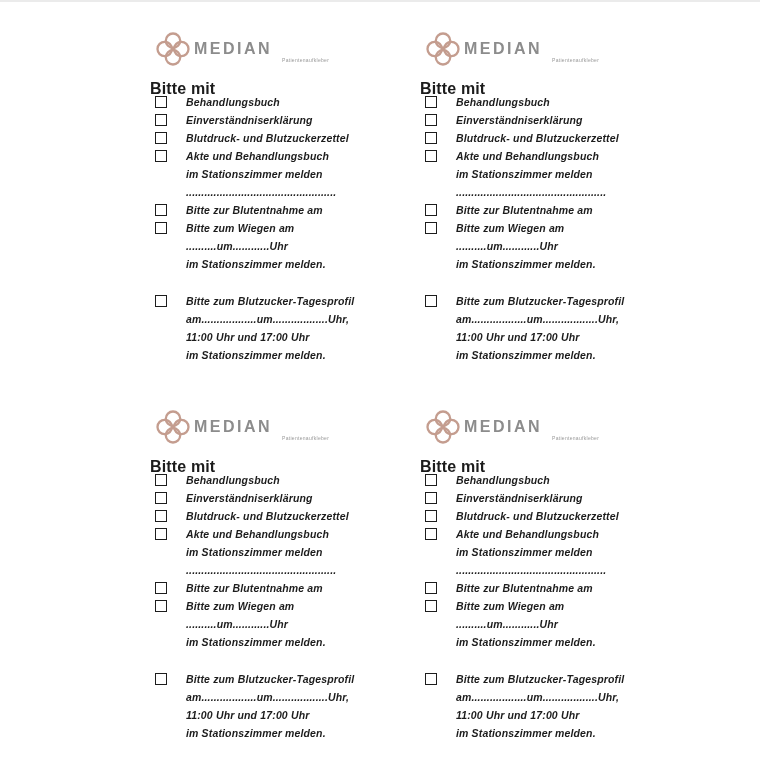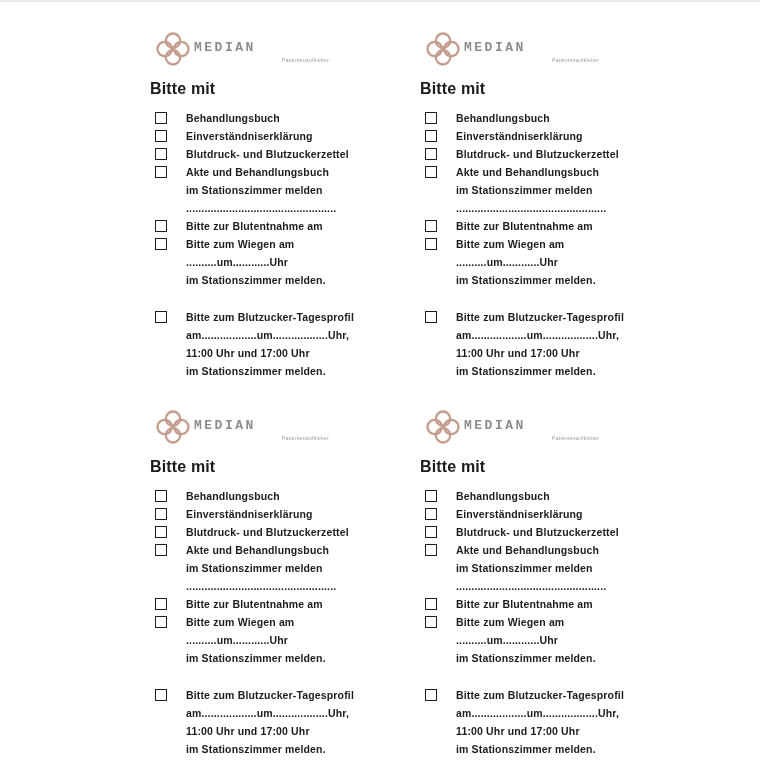--- a/index.html
+++ b/index.html
@@ -7,28 +7,28 @@
   .sheet{position:relative;width:760px;height:760px;background:#fff;
          border-top:2px solid #ebebeb;box-sizing:border-box;overflow:hidden;}
   .quadrant{position:absolute;width:245px;height:348px;}
   .pos-tl{left:150px;top:28px}
   .pos-tr{left:420px;top:28px}
   .pos-bl{left:150px;top:406px}
   .pos-br{left:420px;top:406px}
 
   .logo-row{position:relative;height:38px;}
   .clover{position:absolute;left:6px;top:2px;width:34px;height:34px;}
-  .brand{position:absolute;left:44px;top:10px;font-size:13px;font-weight:bold;
-         letter-spacing:2.5px;color:var(--brand-text,#8c8c8c);font-family:Liberation Mono, monospace;}
+  .brand{position:absolute;left:44px;top:10px;font-size:16px;font-weight:bold;
+         letter-spacing:2.5px;color:var(--brand-text,#8c8c8c);}
   .sticker{position:absolute;left:132px;top:27px;font-size:5px;
            color:#9a9a9a;letter-spacing:0.3px;white-space:nowrap;}
 
   .intro{margin-top:12px;height:13px;font-size:16px;font-weight:bold;
          color:#1c1c1c;letter-spacing:0.15px;}
-  .rows{margin-top:16px;}
+  .rows{margin-top:0;font-style:italic;}
   .row{display:flex;align-items:center;height:18px;}
   .row .cb{width:10px;height:10px;border:1.2px solid #1d1d1d;margin-left:5px;
            flex:0 0 auto;background:#fff;}
   .row.no-box .cb{border-color:transparent;}
   .row .lbl{margin-left:19px;font-size:10.5px;font-weight:bold;color:#1c1c1c;
             letter-spacing:0.15px;white-space:pre;}
   .row.section-gap{margin-top:19px;}
 </style>
 </head>
 <body>

